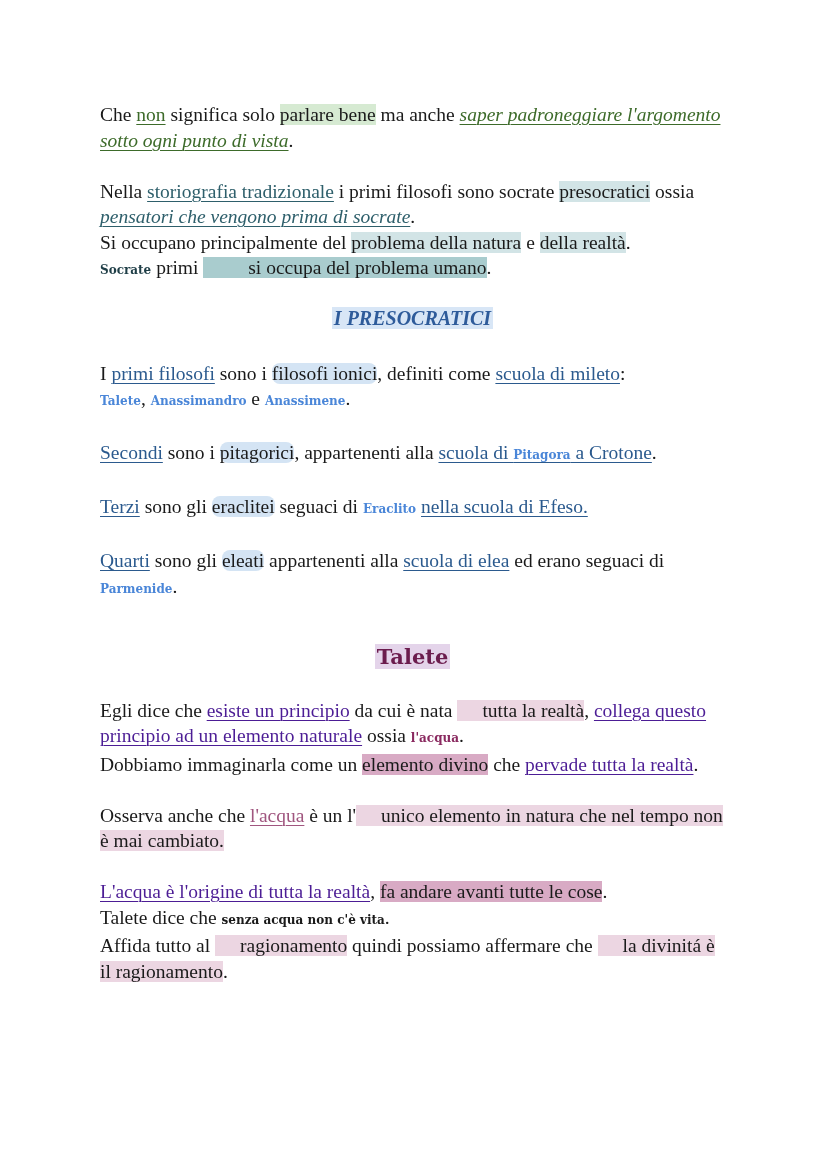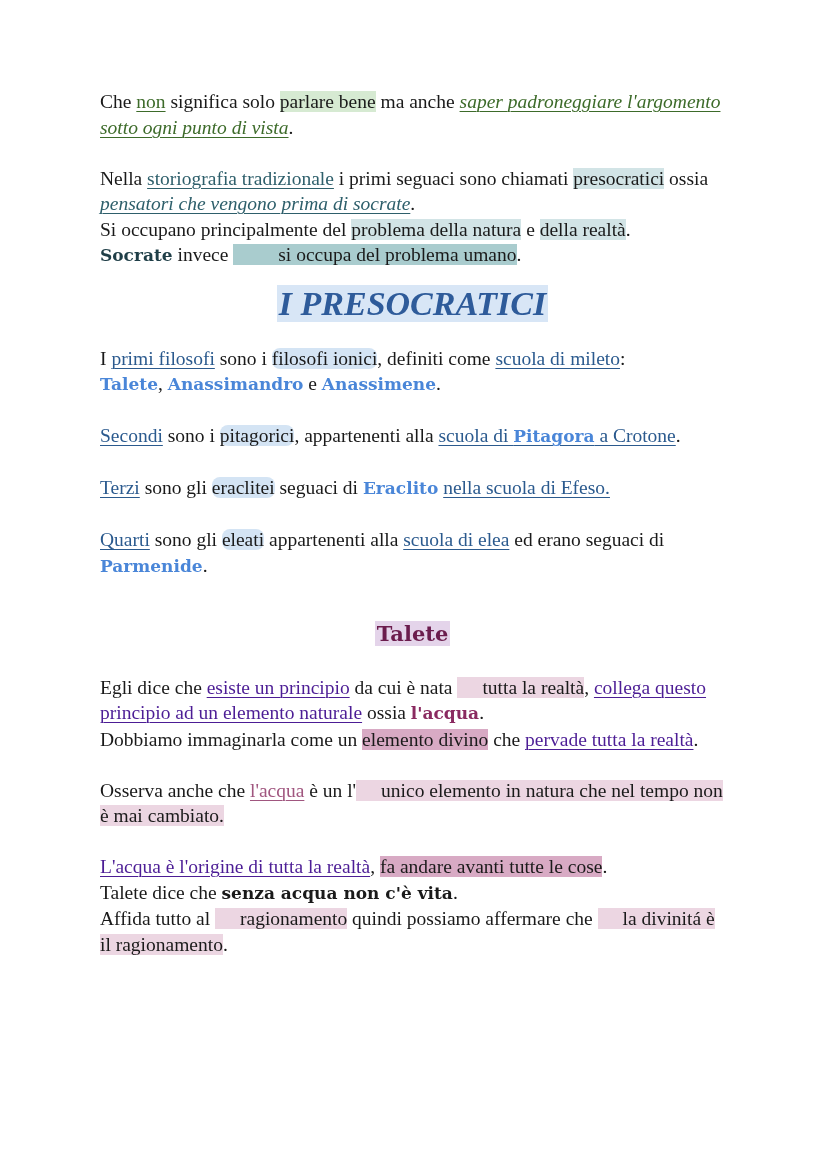--- a/index.html
+++ b/index.html
@@ -2,42 +2,42 @@
 <html><head>
 <meta charset="utf-8">
 <style>
   html, body { margin: 0; padding: 0; background: #ffffff; }
   body {
     width: 828px; height: 1169px; position: relative; overflow: hidden;
     font-family: "DejaVu Serif", "Liberation Serif", serif;
     color: #1a1a1a;
   }
   .page {
-    position: absolute; left: 100px; top: 89px; width: 625px;
+    position: absolute; left: 100px; top: 102px; width: 625px;
     font-family: "Liberation Serif", serif;
     font-size: 19.5px; line-height: 25.5px;
   }
   p { margin: 0; }
   .gap { height: 25.5px; }
   .u { text-decoration: underline; text-underline-offset: 3px; text-decoration-thickness: 1px; }
   .i { font-style: italic; }
-  .b { font-weight: bold; font-family: "DejaVu Serif", serif; font-size: 17px; }
+  .b { font-weight: bold; font-family: "DejaVu Serif", serif; font-size: 12px; }
 
   
   .g-link { color: #3d6b2a; }
   .g-hl { background: #d6ead2; }
   
   .t-link { color: #2e5f6b; margin-top: 44px; }
   .t-hl { background: #d2e4e6; }
   .t-hl2 { background: #a9ccce; padding-left: 45px; }
   .t-bold { color: #1f3e47; }
   
   .h-blue {
     text-align: center; margin: 0;
-    font-style: italic; font-size: 34px; color: #2e5b9a;
+    font-style: italic; font-size: 20px; color: #2e5b9a;
     font-family: "Liberation Serif", serif;
   }
   .h-blue span { background: #d8e6f6; padding: 0 2px; }
   .bl-link { color: #2b5a8e; }
   .bl-hl { background: #d4e4f4; border-radius: 8px; }
   .bl-name { color: #4a86d8; }
   
   .h-pink {
     text-align: center; font-weight: bold; font-family: "DejaVu Serif", serif;
     font-size: 21px; color: #6b1c4d;
@@ -52,23 +52,23 @@
 </style>
 </head>
 <body>
 
 <div class="page">
 
   <p><span>Che </span><span class="u g-link">non</span><span> significa solo </span><span class="g-hl">parlare bene</span><span> ma anche </span><span class="u i g-link">saper padroneggiare l'argomento sotto ogni punto di vista</span><span>.</span></p>
 
   <div class="gap"></div>
 
-  <p><span>Nella </span><span class="u t-link">storiografia tradizionale</span><span> i primi seguaci sono chiamati </span><span class="t-hl">presocratici</span><span> ossia </span><span class="u i t-link">pensatori che vengono prima di socrate</span><span>.</span></p>
+  <p><span>Nella </span><span class="u t-link">storiografia tradizionale</span><span> i primi filosofi sono socrate </span><span class="t-hl">presocratici</span><span> ossia </span><span class="u i t-link">pensatori che vengono prima di socrate</span><span>.</span></p>
   <p><span>Si occupano principalmente del </span><span class="t-hl">problema della natura</span><span> e </span><span class="t-hl">della realtà</span><span>.</span></p>
-  <p><span class="b t-bold">Socrate</span><span> invece </span><span class="t-hl2">si occupa del problema umano</span><span>.</span></p>
+  <p><span class="b t-bold">Socrate</span><span> primi </span><span class="t-hl2">si occupa del problema umano</span><span>.</span></p>
 
   <div class="heading-wrap" style="margin-top:8px;height:55px;">
     <h2 class="h-blue"><span>I PRESOCRATICI</span></h2>
   </div>
 
   <div style="height:14px"></div>
 
   <p><span>I </span><span class="u bl-link">primi filosofi</span><span> sono i </span><span class="bl-hl">filosofi ionici</span><span>, definiti come </span><span class="u bl-link">scuola di mileto</span><span>:</span><br><span class="b bl-name">Talete</span><span>, </span><span class="b bl-name">Anassimandro</span><span> e </span><span class="b bl-name">Anassimene</span><span>.</span></p>
 
   <div class="gap"></div>

